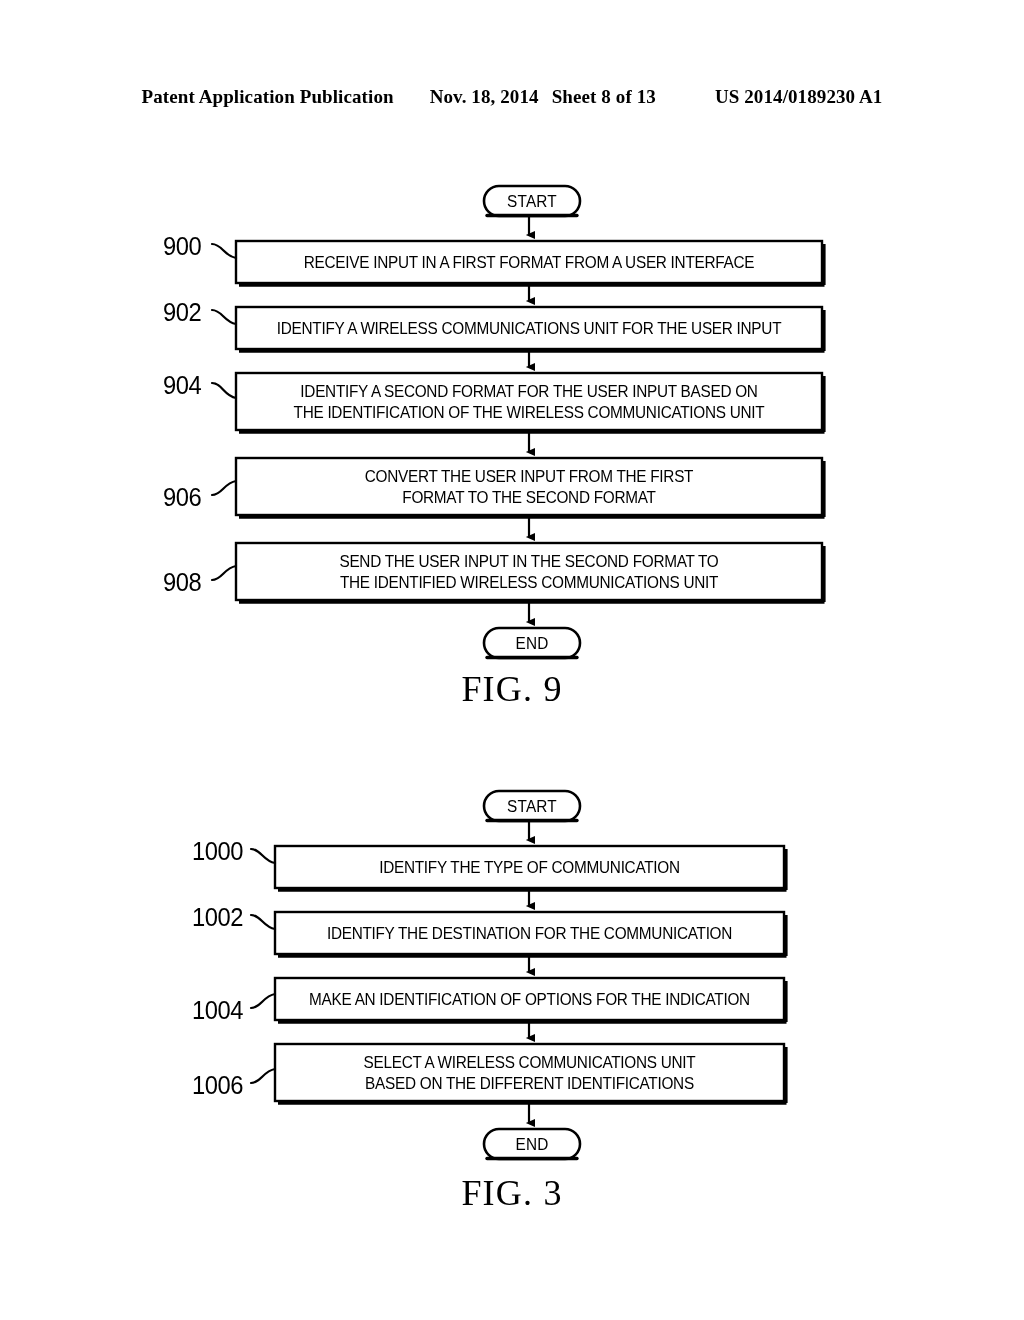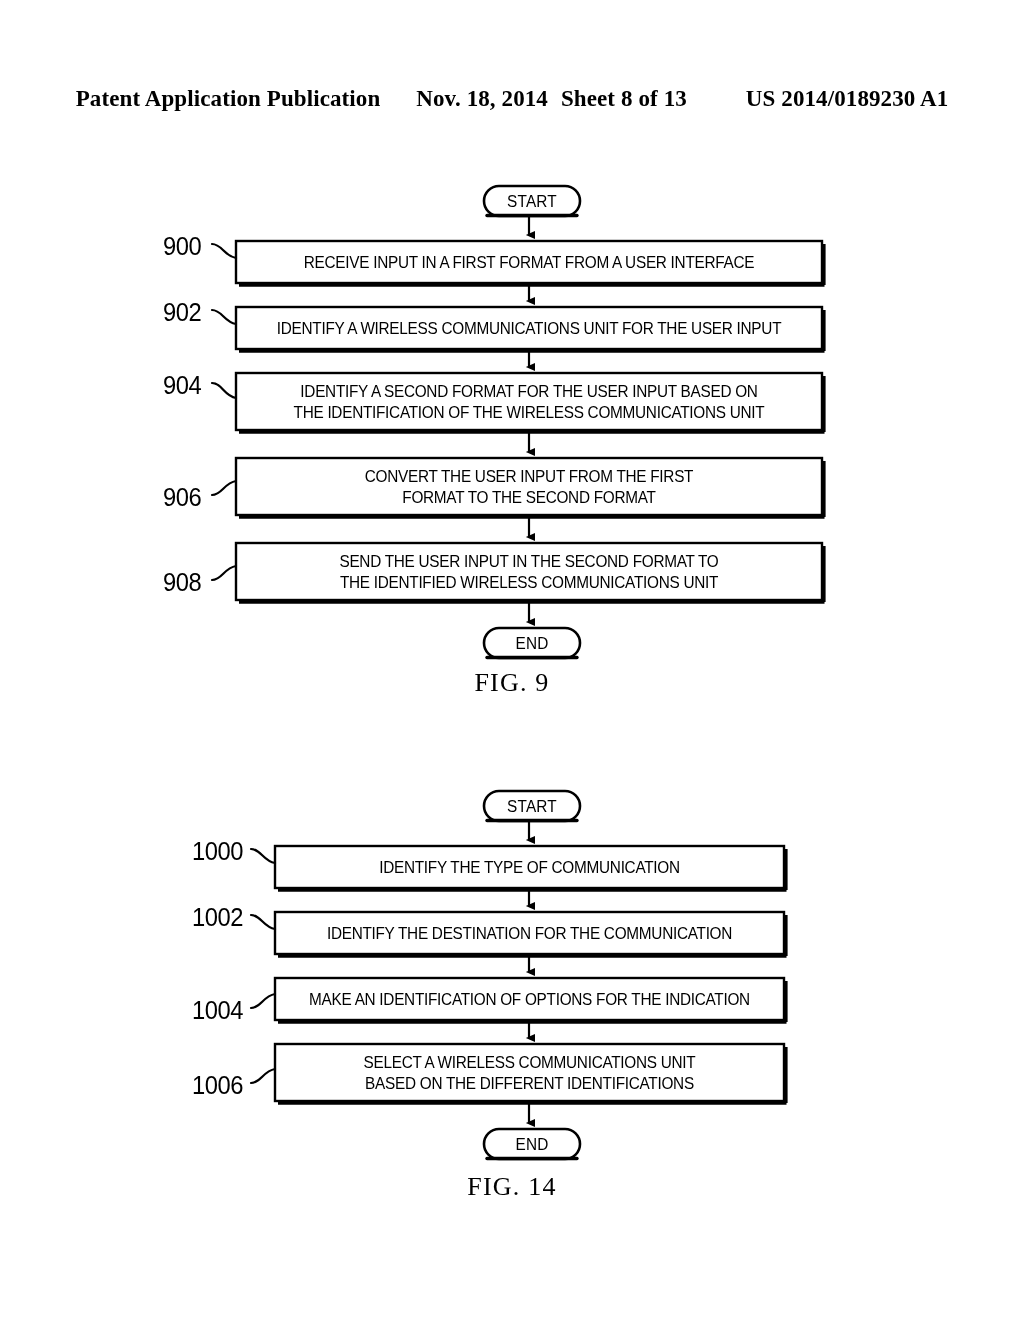--- a/index.html
+++ b/index.html
@@ -20,21 +20,21 @@
   .page-header {
     position: absolute;
     top: 86px;
     left: 0;
     width: 1024px;
     display: flex;
     justify-content: center;
     align-items: flex-start;
     font-family: "Liberation Serif", serif;
     font-weight: bold;
-    font-size: 23px;
+    font-size: 19px;
     letter-spacing: 0.1px;
     white-space: nowrap;
   }
   .page-header .hdr-pub   { margin-right: 36px; }
   .page-header .hdr-date  { margin-right: 13px; }
   .page-header .hdr-sheet { margin-right: 59px; }
   .page-header .hdr-num   { }
 
   
   .figure {
@@ -86,21 +86,21 @@
     white-space: nowrap;
     transform: scaleX(0.95);
     transform-origin: left center;
   }
 
   .fig-caption {
     position: absolute;
     width: 1024px;
     text-align: center;
     font-family: "Liberation Serif", serif;
-    font-size: 26px;
+    font-size: 36px;
     font-weight: 400;
     letter-spacing: 1.2px;
   }
   #fig9-caption  { top: 668px; }
   #fig10-caption { top: 1172px; }
 </style>
 </head>
 <body>
 
 <div class="page-header">
@@ -284,13 +284,13 @@
   <div class="node-label term" style="left:484px; top:349px; width:96px; height:30px;">
     <span class="ln">END</span>
   </div>
 
   <span class="ref-num" style="left:192px; top:57px;">1000</span>
   <span class="ref-num" style="left:192px; top:123px;">1002</span>
   <span class="ref-num" style="left:192px; top:216px;">1004</span>
   <span class="ref-num" style="left:192px; top:291px;">1006</span>
 </div>
 
-<div class="fig-caption" id="fig10-caption">FIG. 14</div>
+<div class="fig-caption" id="fig10-caption">FIG. 3</div>
 
 </body></html>

